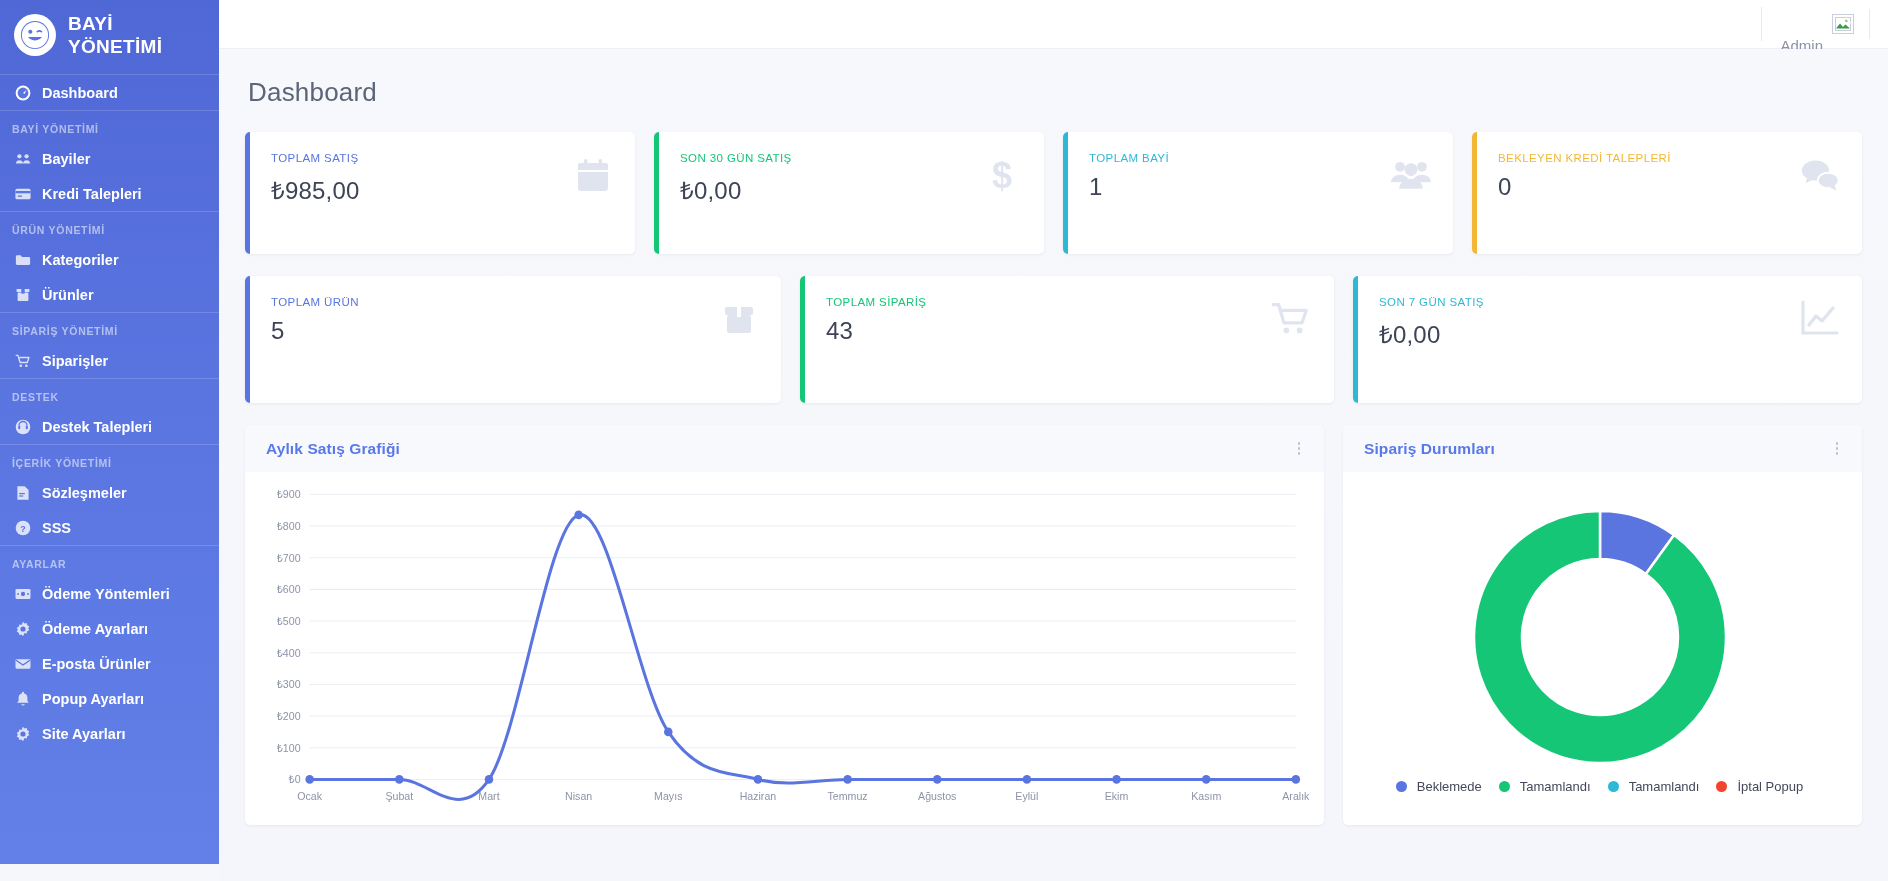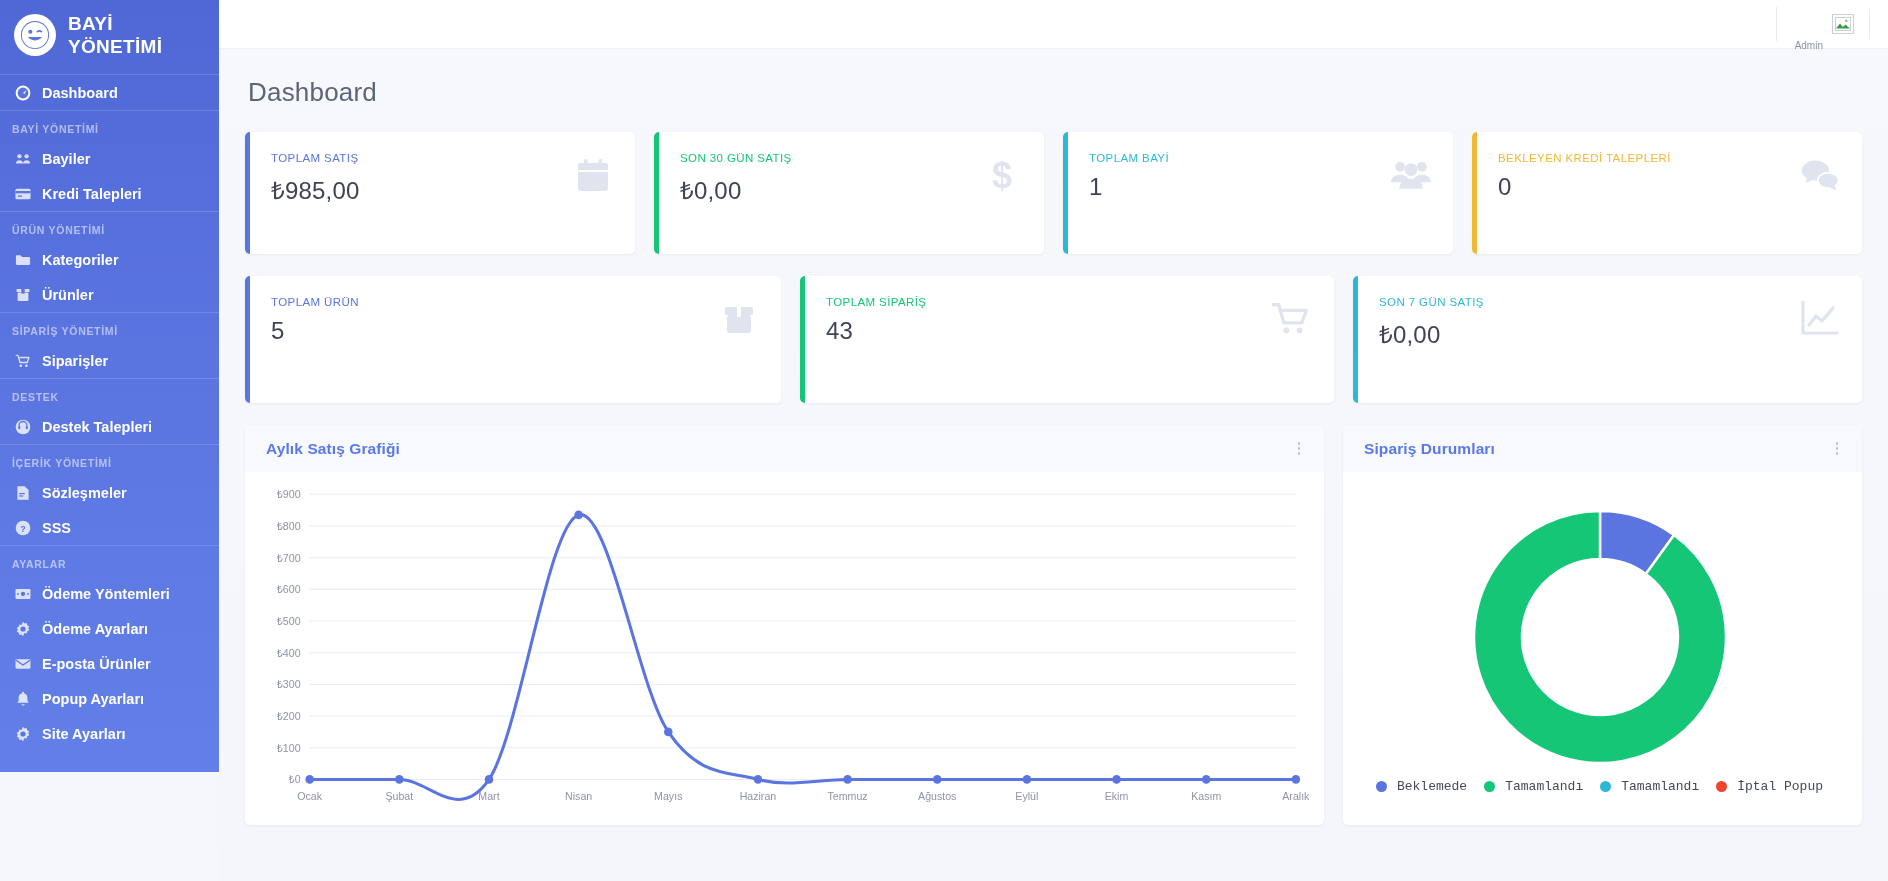--- a/index.html
+++ b/index.html
@@ -6,21 +6,21 @@
   html, body {
     width: 1888px; height: 881px;
     overflow: hidden;
     font-family: "Liberation Sans", sans-serif;
     background: #f6f7fb;
   }
   body { display: flex; }
 
   
   .sidebar {
-    width: 219px; min-width: 219px; height: 772px;
+    width: 219px; min-width: 219px; height: 864px;
     background: linear-gradient(180deg, #4f68d6 0%, #5a74e0 45%, #6280e8 100%);
     color: #fff; overflow: hidden; position: relative;
   }
   .brand {
     display: flex; align-items: center; gap: 12px;
     padding: 12px 14px 16px 14px;
   }
   .brand-logo {
     width: 42px; height: 42px; border-radius: 50%;
     background: #ffffff; flex: 0 0 42px;
@@ -56,21 +56,21 @@
   
   .main { flex: 1; height: 881px; display: flex; flex-direction: column; overflow: hidden; }
 
   .topbar {
     height: 49px; min-height: 49px; background: #ffffff;
     display: flex; align-items: center; justify-content: flex-end;
     padding-right: 18px; border-bottom: 1px solid #eef0f5;
   }
   .topbar-divider { width:1px; height: 34px; background:#e8eaf0; margin-right: 18px; }
   .admin-box { display: flex; align-items: center; gap: 9px; cursor: pointer; }
-  .admin-name { font-size: 10px; color: #8b93a7; margin-top: 43px; }
+  .admin-name { font-size: 15px; color: #8b93a7; margin-top: 43px; }
   .admin-avatar {
     width: 22px; height: 20px; position: relative;
     border: 1px solid #c9cfdd; background: #fff;
     display:flex; align-items:center; justify-content:center;
   }
   .admin-avatar svg { width: 16px; height: 14px; display:block; }
   .admin-caret { width:1px; height: 30px; background: #e8eaf0; margin-left: 6px; }
 
   .content {
     flex: 1; padding: 28px 26px 0 26px; overflow: hidden;
@@ -131,21 +131,21 @@
   .ax-y { text-anchor: end; }
   .ax-x { text-anchor: middle; }
   .grid-line { stroke: #ebedf3; stroke-width: 1; }
 
   
   .dn { display:flex; flex-direction:column; align-items:center; justify-content:center;
         width:100%; height:100%; padding-bottom: 4px; }
   .dn svg { display:block; }
   .legend { display:flex; gap: 17px; align-items:center; margin-top: 13px; flex-wrap: wrap;
             justify-content:center; }
-  .legend-item { display:flex; align-items:center; gap:10px; cursor:pointer;font-family:Liberation Mono, monospace; }
+  .legend-item { display:flex; align-items:center; gap:10px; cursor:pointer; }
   .legend-dot { width: 11px; height: 11px; border-radius: 50%; display:block; }
   .legend-label { font-size: 13px; color: #45495a; }
 </style>
 </head>
 <body>
 
 <aside class="sidebar">
   <div class="brand">
     <div class="brand-logo">
       <span>

